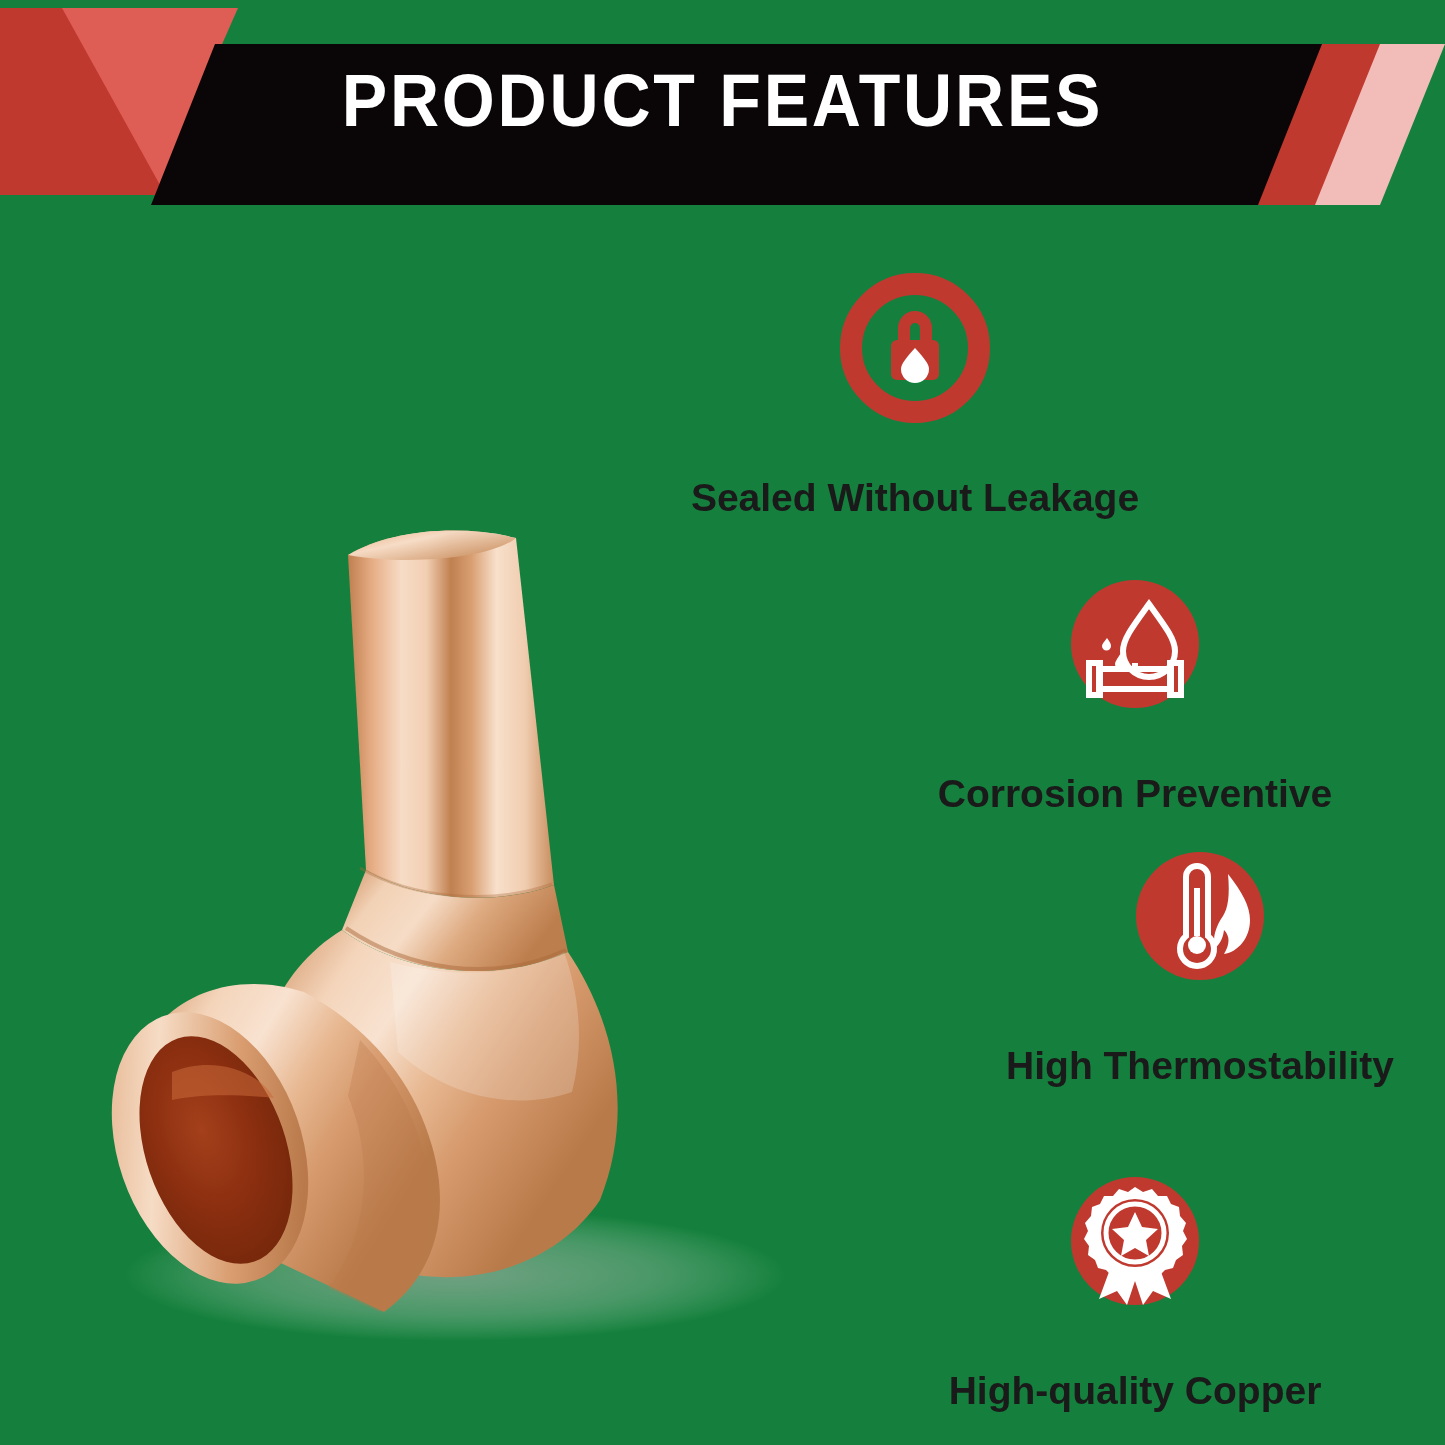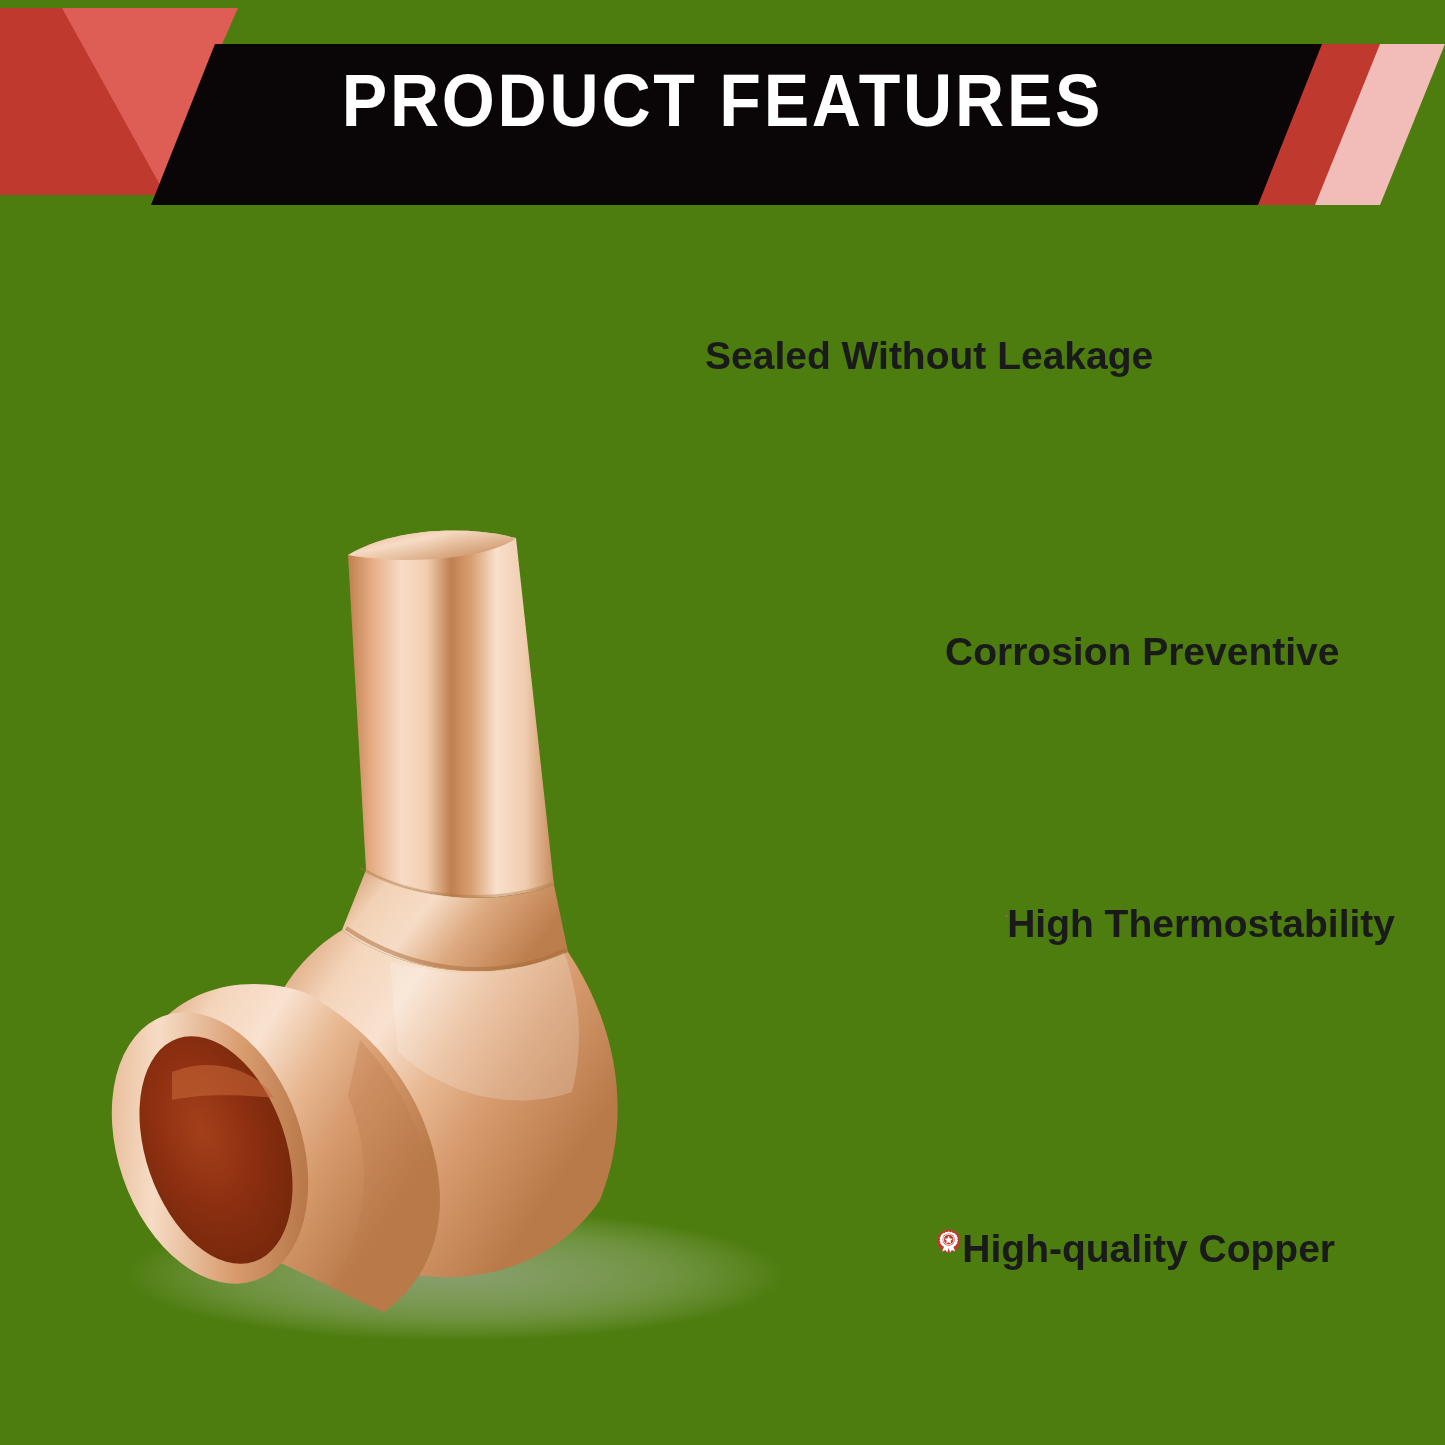--- a/index.html
+++ b/index.html
@@ -7,21 +7,21 @@
     padding: 0;
     background: #ffffff;
   }
   body {
     font-family: "Liberation Sans", sans-serif;
   }
   #page {
     position: relative;
     width: 1445px;
     height: 1445px;
-    background: #4d7c0f;
+    background: #15803d;
     overflow: hidden;
   }
 
   
   #header-banner {
     position: absolute;
     left: 0;
     top: 0;
     width: 1445px;
     height: 215px;
@@ -57,21 +57,23 @@
     height: 870px;
   }
   #product-image svg {
     display: block;
   }
 
   
   .feature {
     position: absolute;
     display: flex;
+    flex-direction: column;
     align-items: center;
+    gap: 35px;
   }
   .feature-icon {
     display: block;
   }
   .feature-label {
     margin-top: 16px;
     color: #1a1a1a;
     font-family: "Liberation Sans", sans-serif;
     font-weight: bold;
     font-size: 39px;

